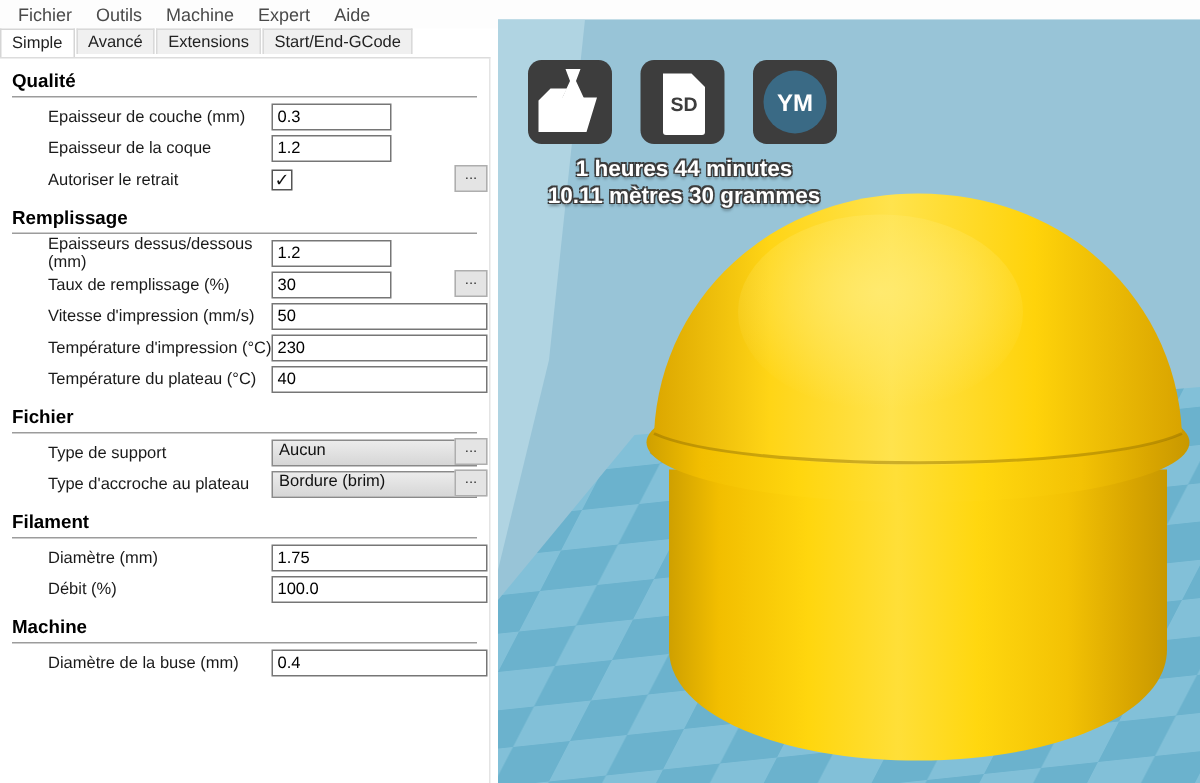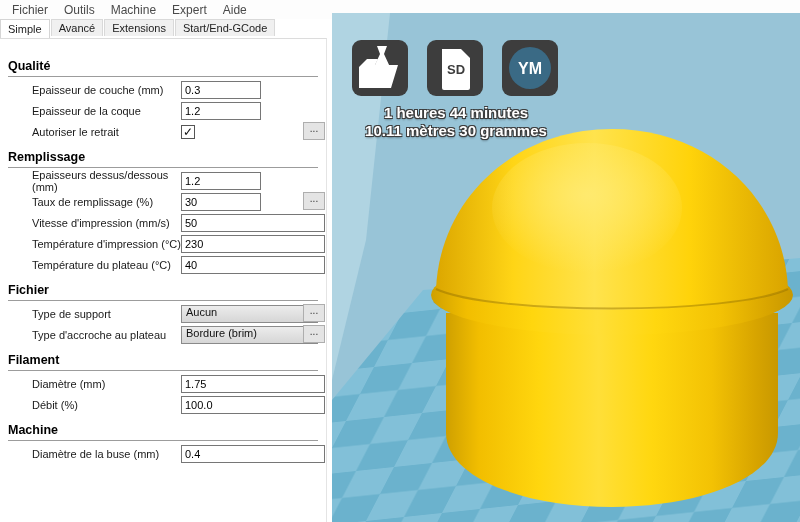--- a/index.html
+++ b/index.html
@@ -18,21 +18,21 @@
          border-bottom:none; height:17px; padding:2px 7px 0 7px; margin-right:1px; }
   .tab.selected { background:#fff; height:19px; padding-top:3px; border-color:#d5d5d5; }
 
   
   .panel { position:absolute; left:0; top:38px; width:327px; height:484px;
            background:#fff; border-top:1px solid #dcdcdc; border-right:1px solid #e4e4e4; }
   .panel-inner { padding:6px 8px 0 8px; position:relative; }
   .section-title { font-size:12.5px; font-weight:bold; color:#000;
                    border-bottom:1px solid #9c9c9c; padding-bottom:3px;
                    margin:8px 0 2px 0; }
-  .section-title.first { margin-top:14px; }
+  .section-title.first { margin-top:2px; }
   .frow { position:relative; height:21px; display:flex; align-items:center; }
   .frow > label { font-size:11px; color:#1a1a1a; width:149px; flex:none;margin-left:24px; }
   .tinput { height:18px; border:1px solid #767676; background:#fff; font-size:11px;
             font-family:"Liberation Sans",sans-serif; padding:0 3px; color:#000; }
   .tinput.narrow { width:80px; }
   .tinput.wide  { width:144px; }
   .combo { width:141px; height:18px; background:linear-gradient(#ececec,#d6d6d6);
            border:1px solid #8a8a8a; display:flex; align-items:flex-start;
            justify-content:space-between; font-size:11px; padding:0 4px; color:#111; }
   .combo .chev { font-size:9px; color:#444; }

